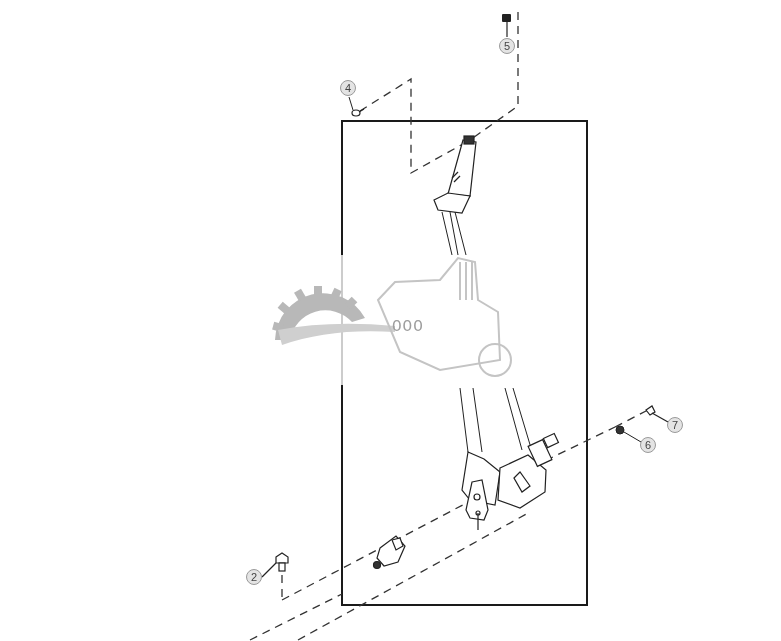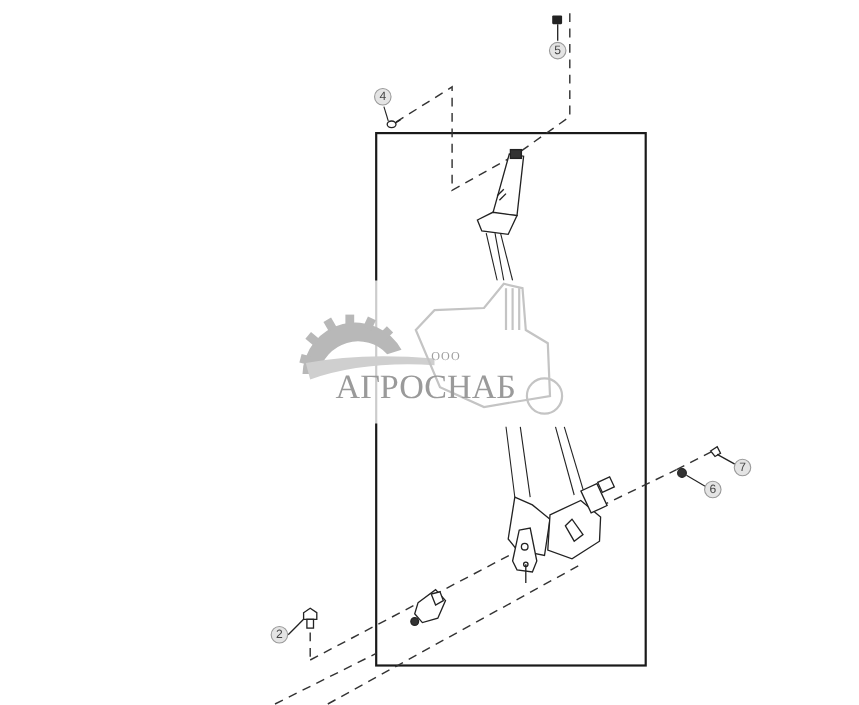--- a/index.html
+++ b/index.html
@@ -1,20 +1,20 @@
 <!DOCTYPE html>
 <html><head>
   <meta charset="utf-8">
   <style>
     html, body { margin: 0; padding: 0; background: #ffffff; }
     body { width: 781px; height: 641px; position: relative; overflow: hidden; font-family: "Liberation Sans", sans-serif; }
     #canvas { position: absolute; left: 0; top: 0; width: 781px; height: 641px; }
     .callout { position: absolute; width: 16px; height: 16px; border-radius: 50%; background: #e4e4e4; border: 1px solid #9a9a9a; box-sizing: border-box; font-size: 11px; line-height: 14px; text-align: center; color: #444; }
     .watermark { position: absolute; left: 245px; top: 255px; width: 290px; height: 130px; background: rgba(255,255,255,0.78); }
-    .wm-ooo { position: absolute; left: 392px; top: 318px; font-family: Liberation Serif, serif; font-size: 11px; color: #9e9e9e; letter-spacing: 1px; }
+    .wm-ooo { position: absolute; left: 392px; top: 318px; font-family: Liberation Mono, monospace; font-size: 16px; color: #9e9e9e; letter-spacing: 1px; }
     .wm-name { position: absolute; left: 305px; top: 334px; font-family: "Liberation Serif", serif; font-size: 31px; color: #9a9a9a; letter-spacing: 0px; }
   </style>
 </head>
 <body>
 
 <div id="canvas">
   <svg width="781" height="641" viewBox="0 0 781 641" xmlns="http://www.w3.org/2000/svg">
 
     <rect x="342" y="121" width="245" height="484" fill="none" stroke="#1a1a1a" stroke-width="2"></rect>
 
@@ -112,21 +112,20 @@
     </g>
     <g fill="none" stroke="#c4c4c4" stroke-width="2">
       <path d="M378,300 L395,282 L440,280 L458,258 L475,262 L478,300 L498,312 L500,360 L440,370 L400,352 Z"></path>
       <line x1="460" y1="262" x2="460" y2="300"></line>
       <line x1="466" y1="262" x2="466" y2="300"></line>
       <line x1="472" y1="262" x2="472" y2="300"></line>
       <circle cx="495" cy="360" r="16"></circle>
     </g>
   </svg>
   <div class="wm-ooo">ООО</div>
-  <div class="wm-name">АГРОСНАБ</div>
 
   
   <div class="callout" style="left:246px;top:569px">2</div>
   <div class="callout" style="left:340px;top:80px">4</div>
   <div class="callout" style="left:499px;top:38px">5</div>
   <div class="callout" style="left:640px;top:437px">6</div>
   <div class="callout" style="left:667px;top:417px">7</div>
 </div>
 
 </body></html>

